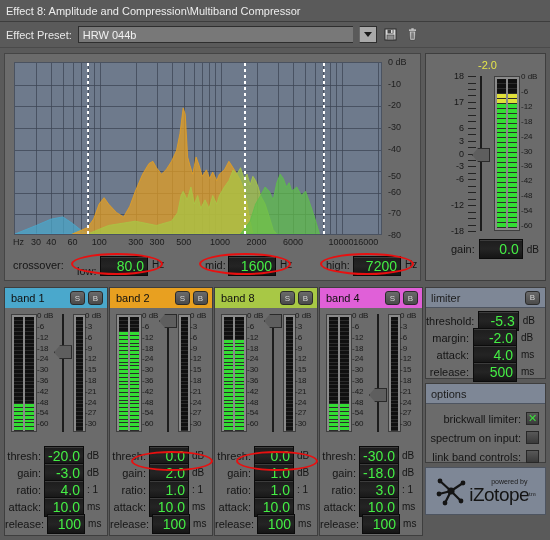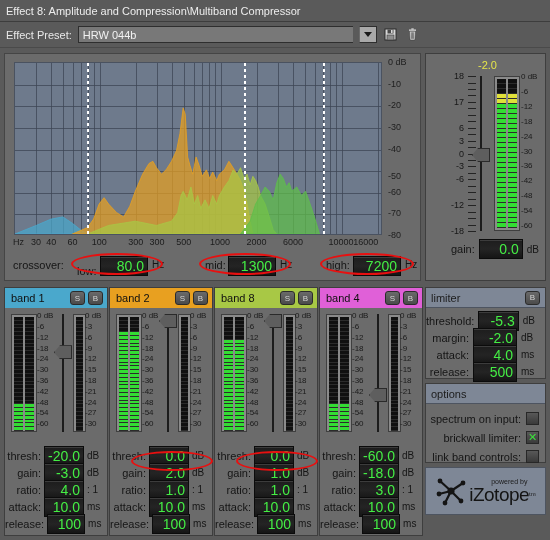--- a/index.html
+++ b/index.html
@@ -402,21 +402,21 @@
       </div>
 
     <div class="crossover-row">
       <span class="cs-label" style="left:8px; top:7px;">crossover:</span>
       <span class="cs-label" style="left:72px; top:13px;">low:</span>
       <span class="numfield" style="position:absolute; left:95px; top:4px; width:48px;">80.0</span>
       <span class="cs-label" style="left:147px; top:7px; font-size:10px;">Hz</span>
       <div class="ellipse" style="left:66px; top:1px; width:92px; height:22px;"></div>
 
       <span class="cs-label" style="left:200px; top:7px;">mid:</span>
-      <span class="numfield" style="position:absolute; left:223px; top:4px; width:48px;">1300</span>
+      <span class="numfield" style="position:absolute; left:223px; top:4px; width:48px;">1600</span>
       <span class="cs-label" style="left:275px; top:7px; font-size:10px;">Hz</span>
       <div class="ellipse" style="left:194px; top:1px; width:92px; height:22px;"></div>
 
       <span class="cs-label" style="left:321px; top:7px;">high:</span>
       <span class="numfield" style="position:absolute; left:348px; top:4px; width:48px;">7200</span>
       <span class="cs-label" style="left:400px; top:7px; font-size:10px;">Hz</span>
       <div class="ellipse" style="left:315px; top:1px; width:94px; height:22px;"></div>
     </div>
   </div>
 
@@ -1183,21 +1183,21 @@
             <span style="top: 62px;">-18</span>
             <span style="top: 72.8px;">-21</span>
             <span style="top: 83.6px;">-24</span>
             <span style="top: 94.4px;">-27</span>
             <span style="top: 105.3px;">-30</span>
           </div>
         </div>
         <div class="band-params">
           <div class="prow">
             <span class="pl">thresh:</span>
-            <span class="numfield" style="width:40px;">-60.0</span>
+            <span class="numfield" style="width:40px;">-30.0</span>
             <span class="unit">dB</span>
           </div>
           <div class="prow">
             <span class="pl">gain:</span>
             <span class="numfield" style="width:40px;">-18.0</span>
             <span class="unit">dB</span>
           </div>
           <div class="prow">
             <span class="pl">ratio:</span>
             <span class="numfield" style="width:40px;">3.0</span>
@@ -1245,26 +1245,26 @@
       </div>
     </div>
   </div>
 
   <div id="options" class="panel">
     <div class="panel-head">
       <span>options</span>
     </div>
     <div style="padding-top:5px;">
       <div class="orow">
+        <span>brickwall limiter:</span>
+        <span class="checkbox" id="cb-brickwall">✕</span>
+      </div>
+      <div class="orow">
         <span>spectrum on input:</span>
         <span class="checkbox" id="cb-spectrum"></span>
-      </div>
-      <div class="orow">
-        <span>brickwall limiter:</span>
-        <span class="checkbox" id="cb-brickwall">✕</span>
       </div>
       <div class="orow">
         <span>link band controls:</span>
         <span class="checkbox" id="cb-link"></span>
       </div>
     </div>
   </div>
 
   <div id="logo-panel">
     <svg width="32" height="32" viewBox="0 0 32 32" style="margin-right:2px;">

